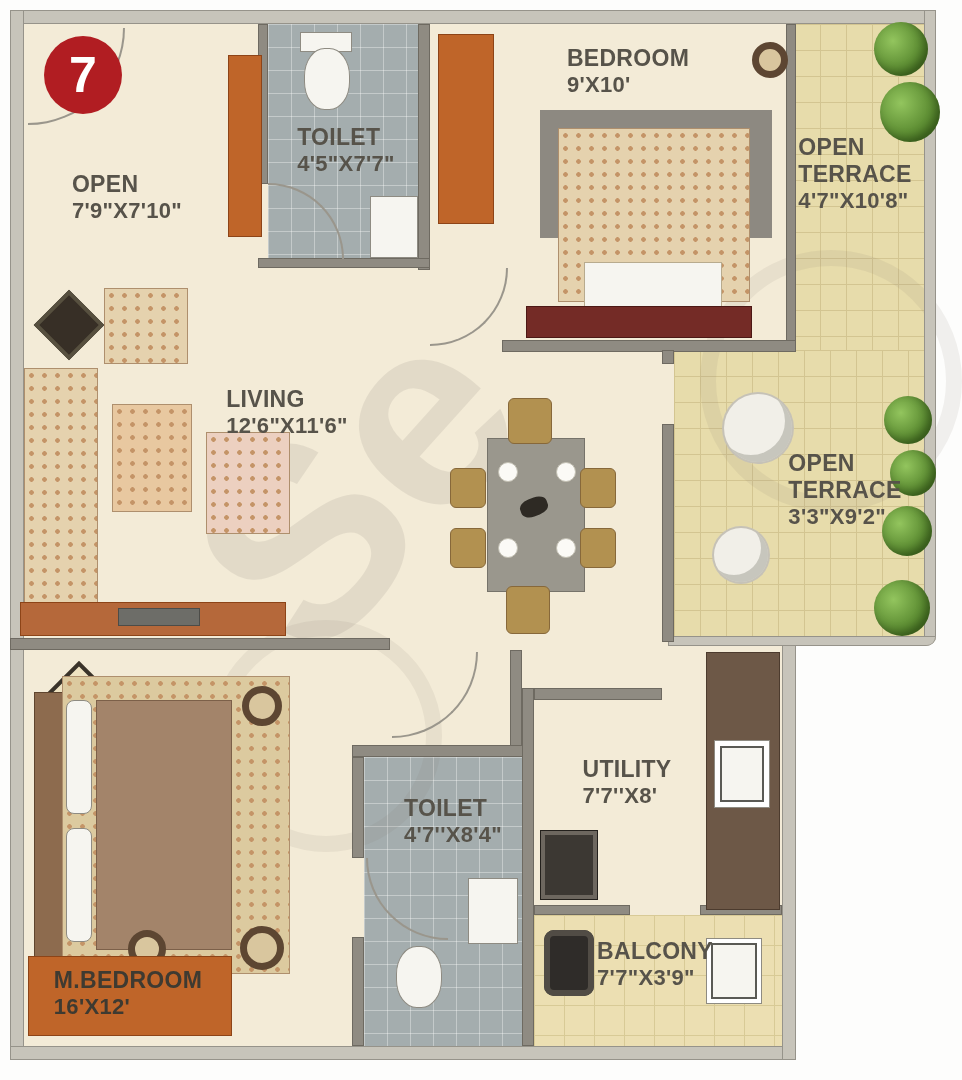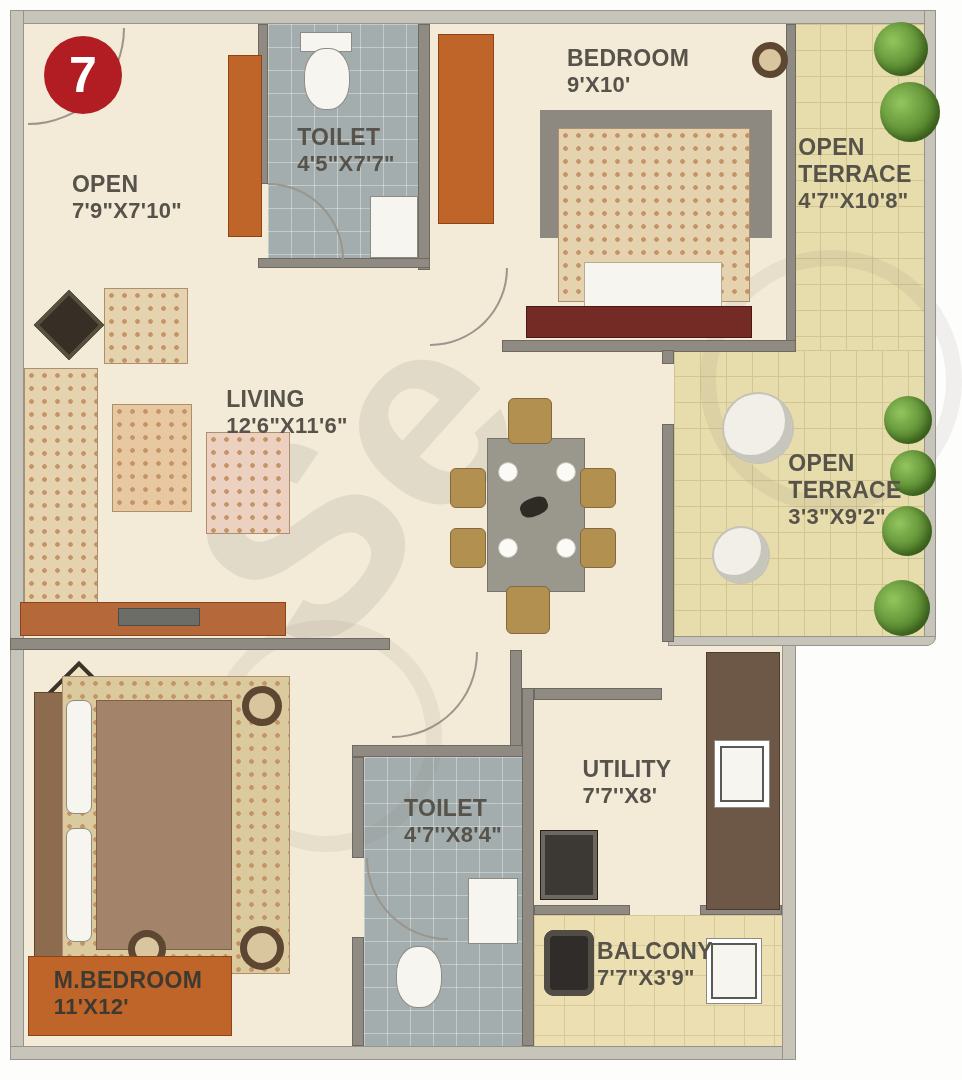--- a/index.html
+++ b/index.html
@@ -179,21 +179,21 @@
     <div class="t">LIVING</div>
       <div>12'6"X11'6"</div>
   </div>
   <div class="lbl" style="left:845px;top:490px;">
     <div class="t">OPEN</div>
     <div class="t">TERRACE</div>
     <div>3'3"X9'2"</div>
   </div>
   <div class="lbl" style="left:128px;top:994px;color:#3e3a31;">
     <div class="t">M.BEDROOM</div>
-      <div>11'X12'</div>
+      <div>16'X12'</div>
   </div>
   <div class="lbl" style="left:453px;top:822px;">
     <div class="t">TOILET</div>
       <div>4'7''X8'4"</div>
   </div>
   <div class="lbl" style="left:627px;top:783px;">
     <div class="t">UTILITY</div>
       <div>7'7''X8'</div>
   </div>
   <div class="lbl" style="left:655px;top:965px;">

